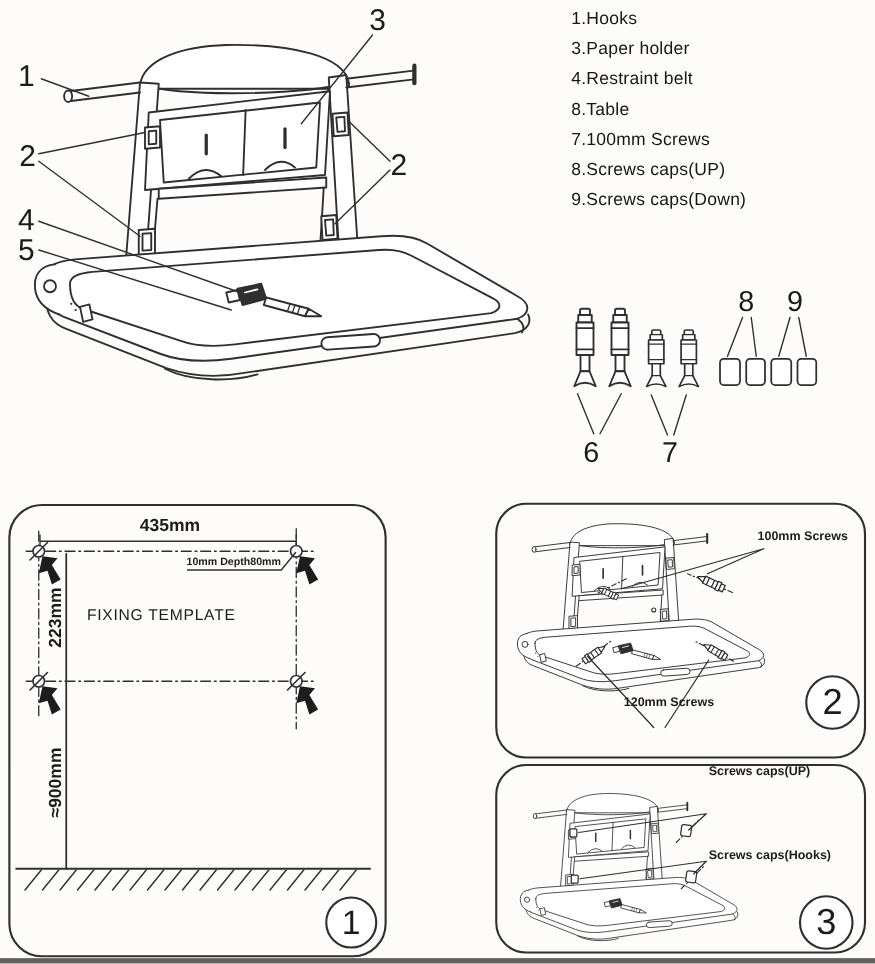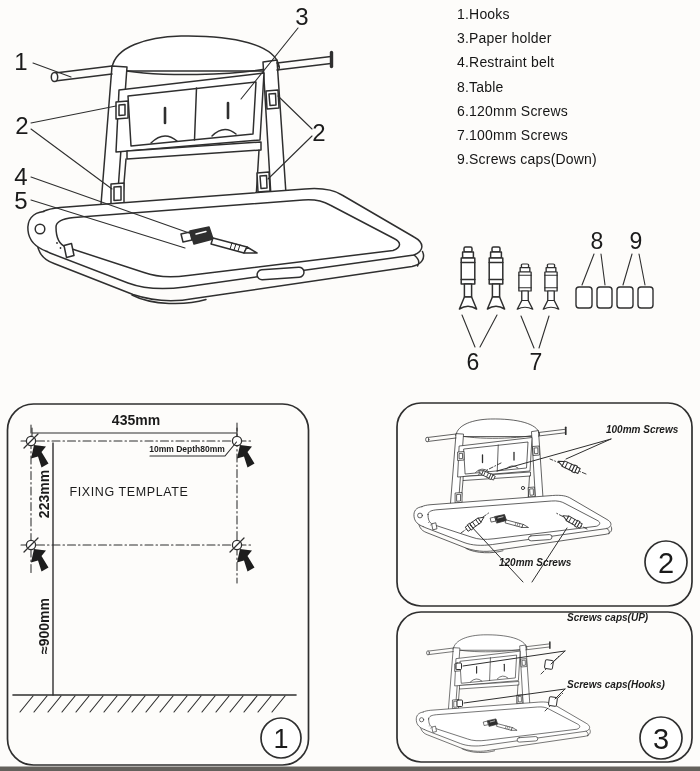--- a/index.html
+++ b/index.html
@@ -11,21 +11,21 @@
   .t{position:absolute;color:#1b1b1b;white-space:nowrap;line-height:1;}
   .ctr{transform:translate(-50%,-50%);}
   .vrt{transform:translate(-50%,-50%) rotate(-90deg);}
   .callout{font-size:24px;}
   .hwnum{font-size:23px;}
   .stepnum{font-size:27px;}
   .stepnum2{font-size:29px;}
   .dim{font-size:14px;font-weight:bold;}
   .tpl-title{font-size:12.5px;font-weight:normal;letter-spacing:0.6px;}
   .note{font-size:8.5px;font-weight:bold;}
-  .plabel{font-size:10px;font-weight:bold;font-style:italic;}
+  .plabel{font-size:10px;font-weight:bold;}
   #parts-list{position:absolute;left:457px;top:2px;}
   #parts-list .pl-item{font-size:14px;line-height:24.2px;color:#161616;letter-spacing:0.2px;}
 </style>
 </head>
 <body>
 
 <div id="sheet">
 
 <svg id="art" width="700" height="771" viewBox="0 0 700 771">
   <defs>
@@ -230,22 +230,22 @@
 
     <rect x="0" y="766.5" width="700" height="4.5" fill="#53504a" stroke="none" opacity="0.9"></rect>
   </g>
 </svg>
 
 <div id="parts-list">
   <div class="pl-item">1.Hooks</div>
   <div class="pl-item">3.Paper holder</div>
   <div class="pl-item">4.Restraint belt</div>
   <div class="pl-item">8.Table</div>
-  <div class="pl-item">6.120mm Screws</div>
   <div class="pl-item">7.100mm Screws</div>
+  <div class="pl-item">8.Screws caps(UP)</div>
   <div class="pl-item">9.Screws caps(Down)</div>
 </div>
 
 <span class="t ctr callout" style="left:21px;top:62px">1</span>
 <span class="t ctr callout" style="left:22px;top:126px">2</span>
 <span class="t ctr callout" style="left:302px;top:17px">3</span>
 <span class="t ctr callout" style="left:319px;top:133px">2</span>
 <span class="t ctr callout" style="left:21px;top:177px">4</span>
 <span class="t ctr callout" style="left:21px;top:201px">5</span>
 

